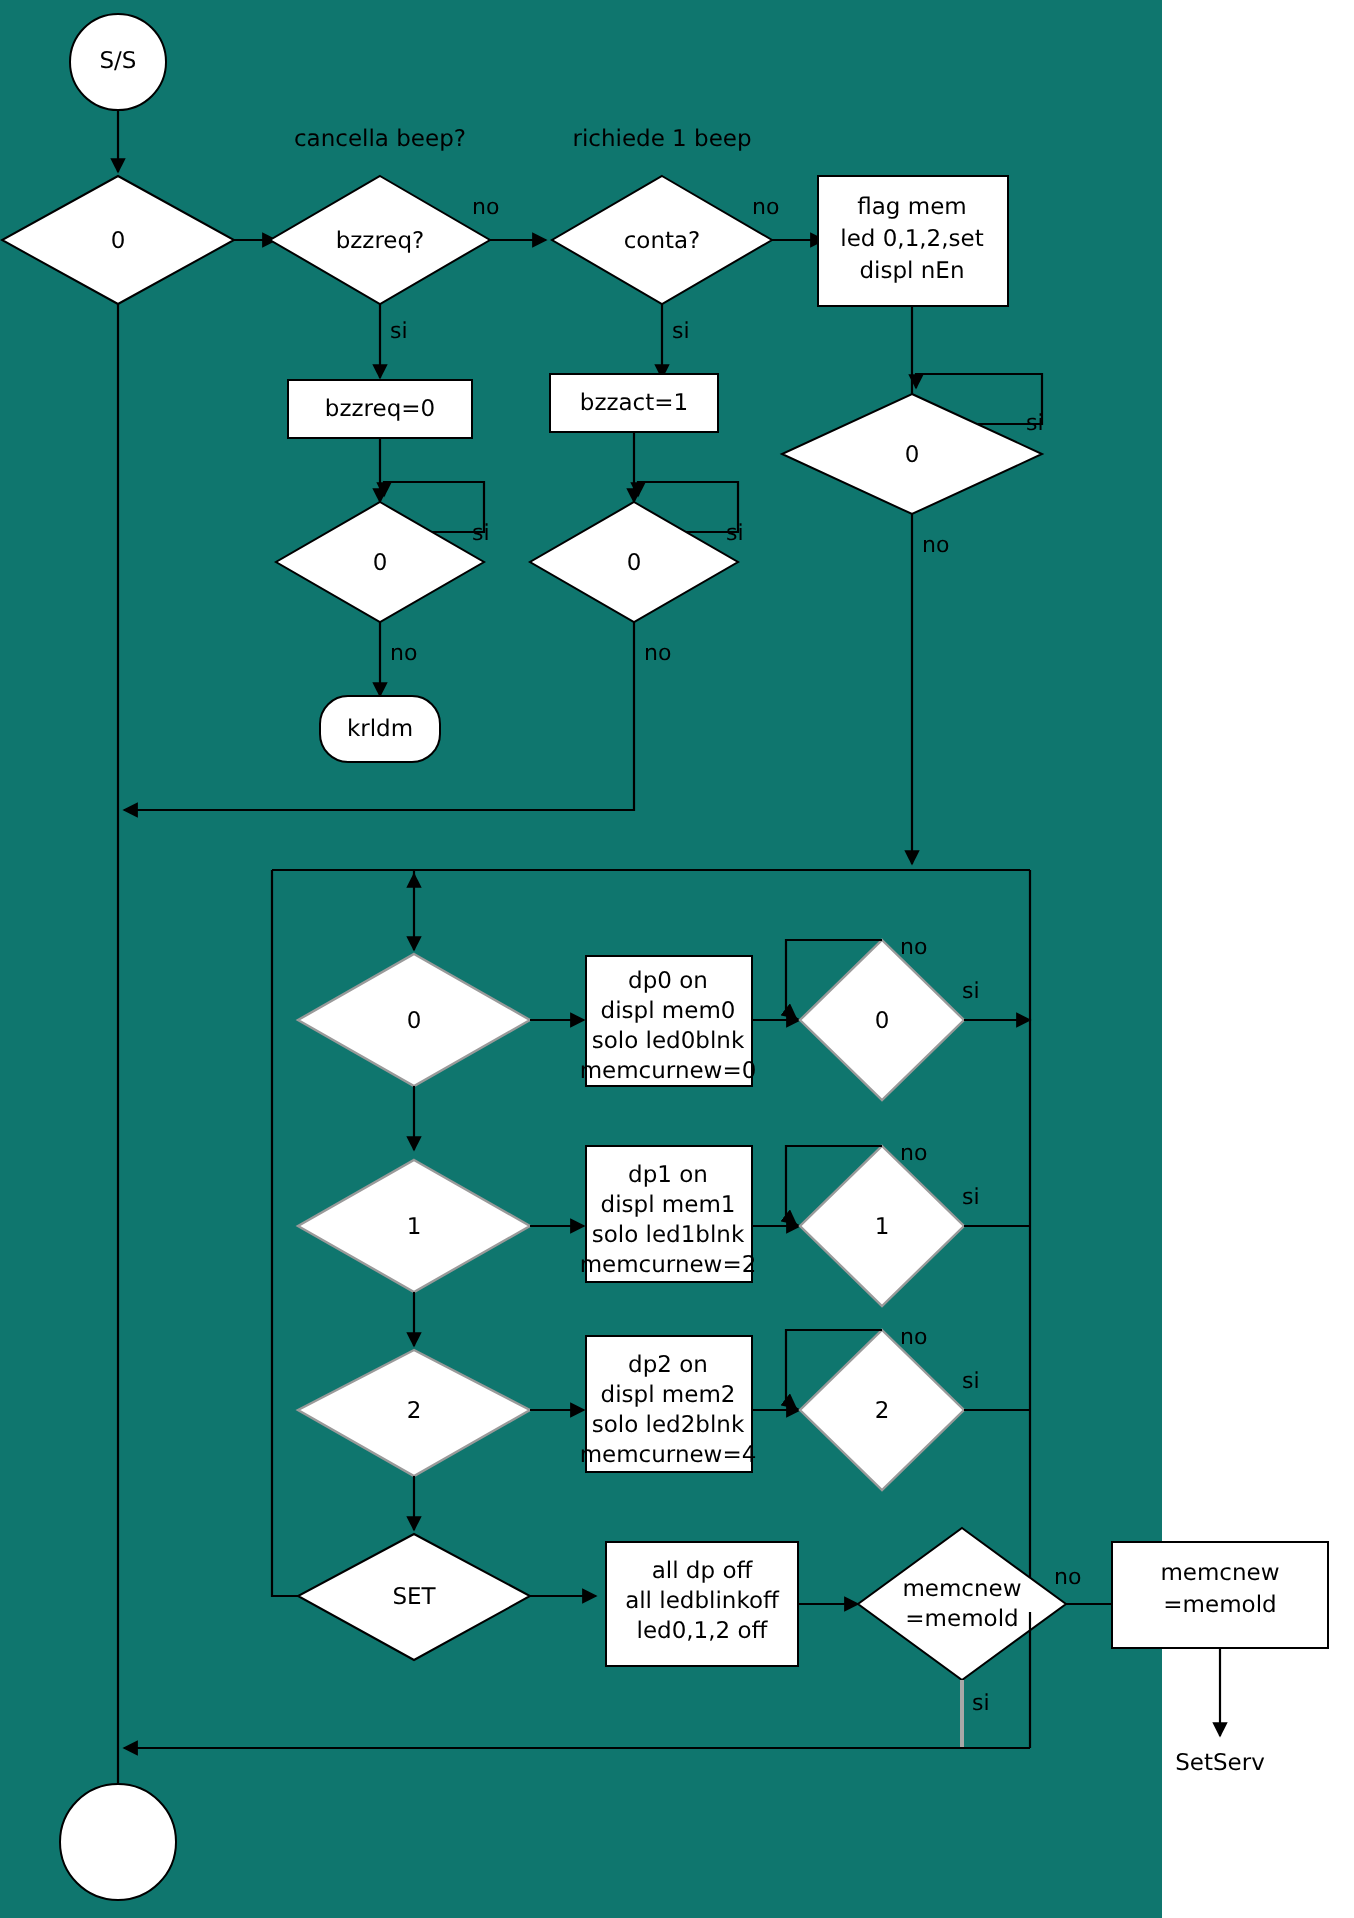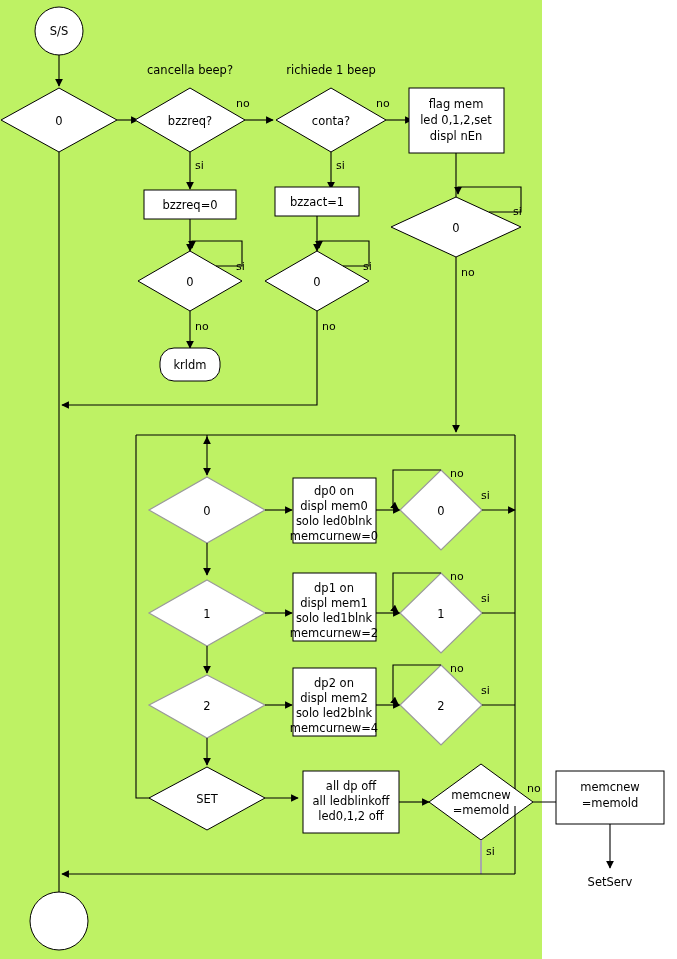--- a/index.html
+++ b/index.html
@@ -4,22 +4,23 @@
 <style>
   html, body {
     margin: 0;
     padding: 0;
     background: #ffffff;
   }
   #canvas {
     position: relative;
     width: 542px;
     height: 959px;
-    background: #bef264;
+    background: #0f766e;
     font-family: "DejaVu Sans", sans-serif;
+    padding-left: 39px;
   }
   svg.flow {
     position: absolute;
     left: 0;
     top: 0;
     width: 677px;
     height: 959px;
   }
   .shape {
     fill: #ffffff;

